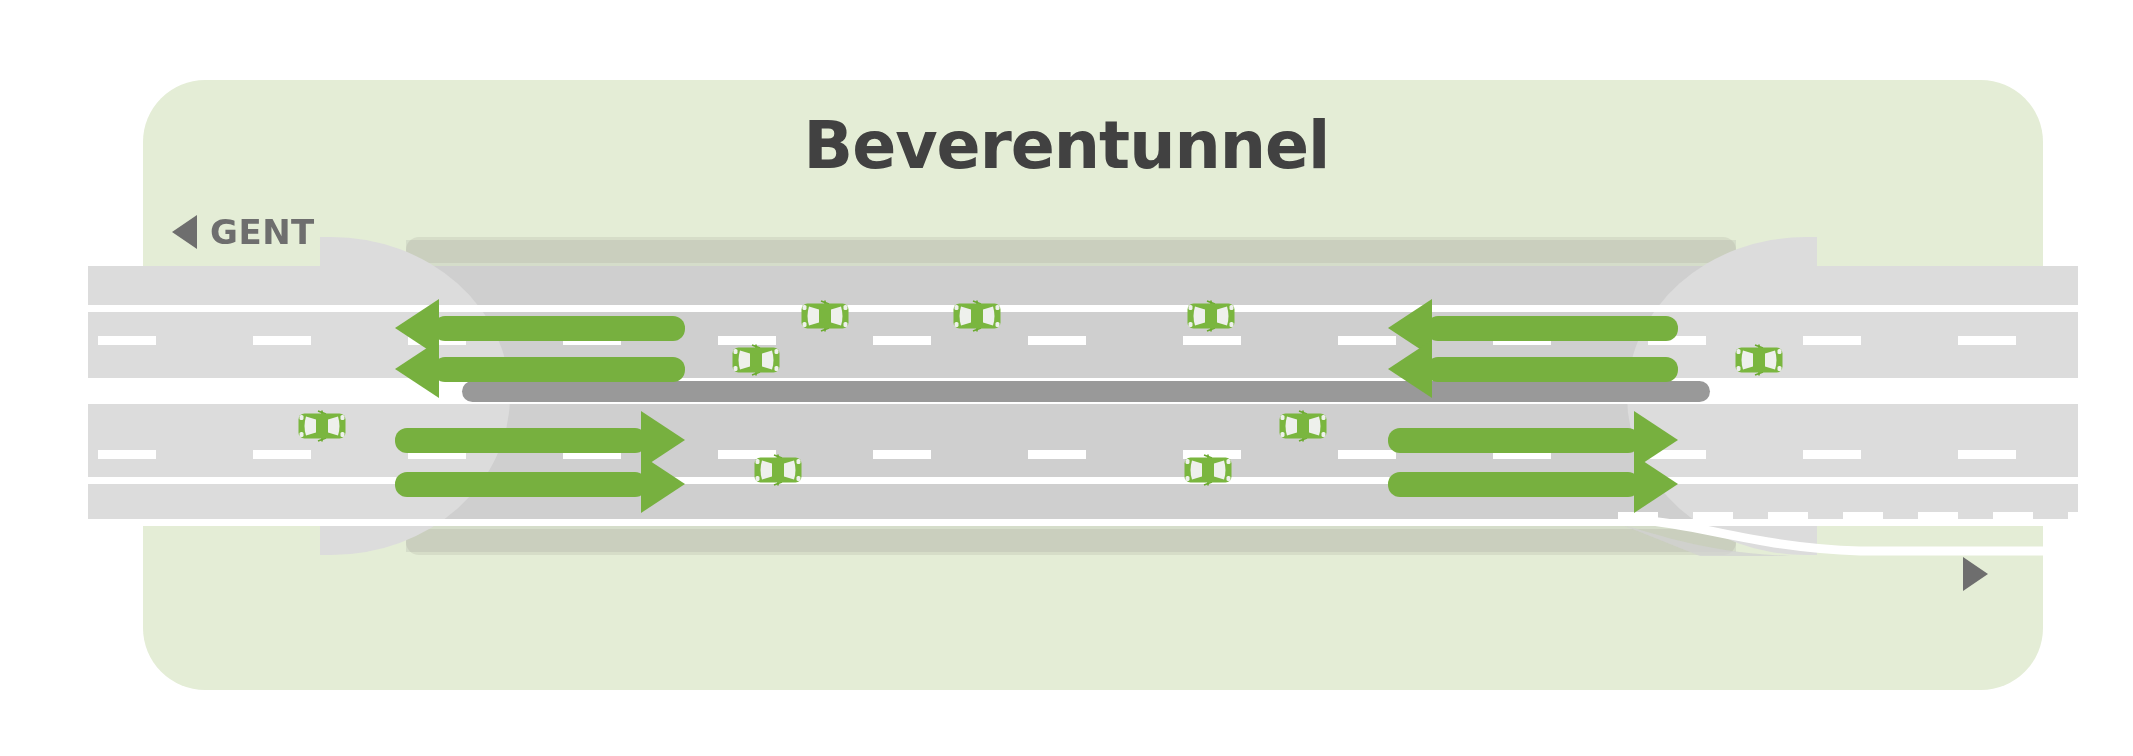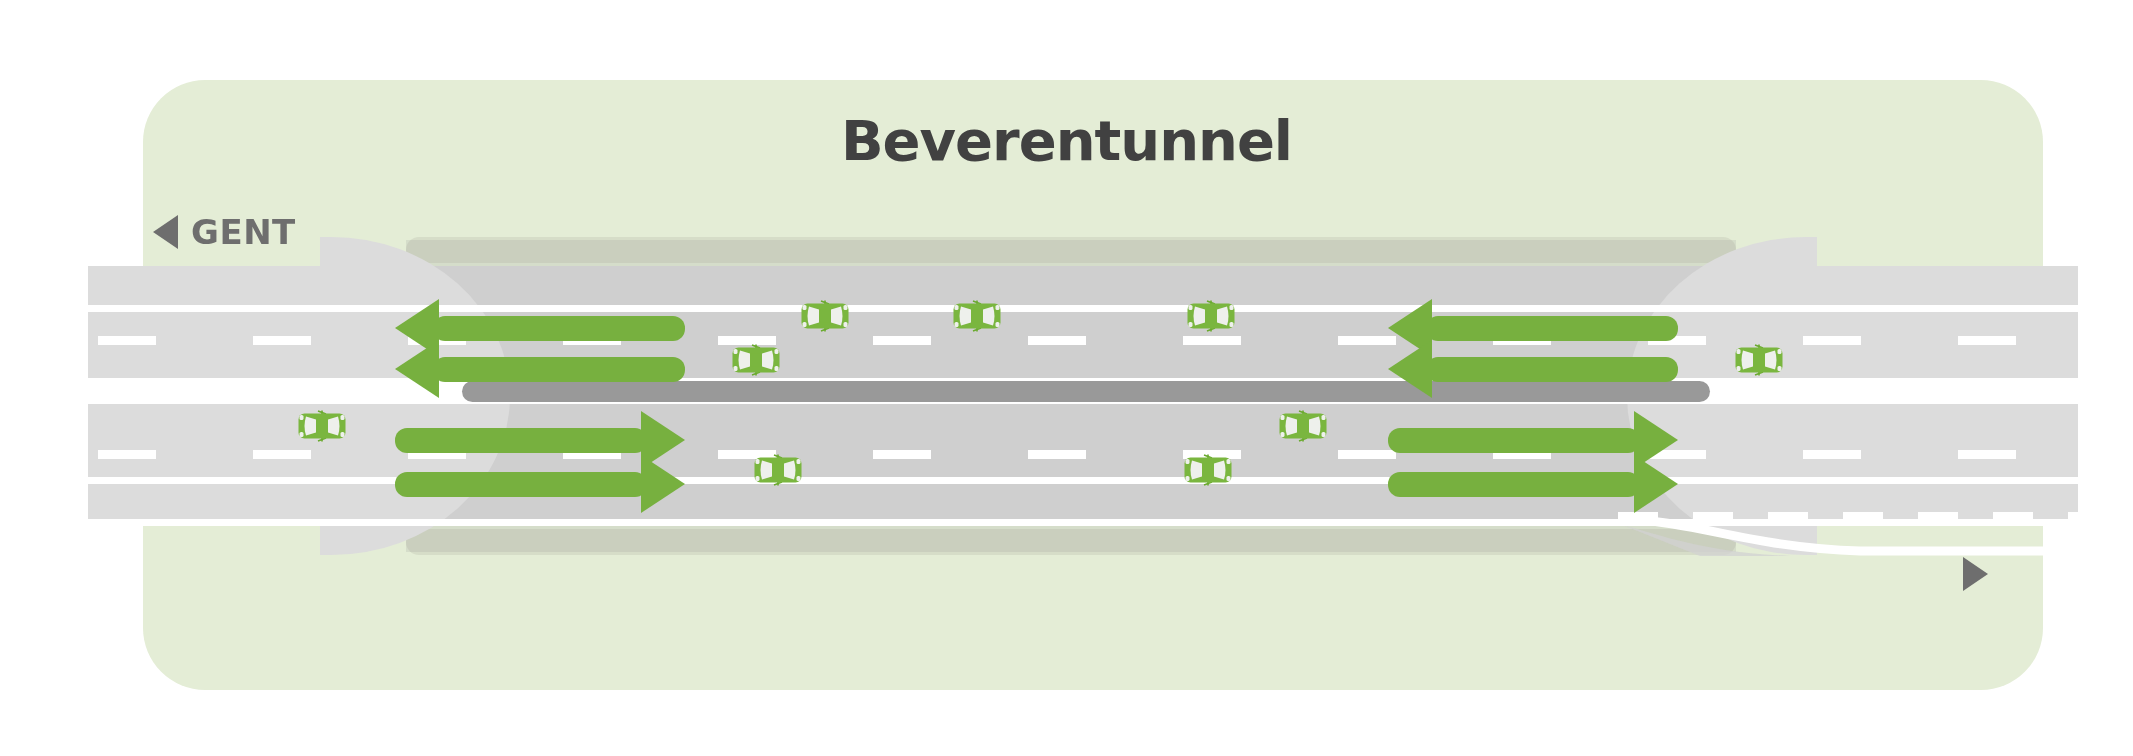--- a/index.html
+++ b/index.html
@@ -18,36 +18,36 @@
     width:1900px;height:610px;
     background:#e4edd6;
     border-radius:62px;
   }
 
   
   .title{
     position:absolute;
     left:0;top:113px;width:2133px;
     text-align:center;
-    font-size:56px;
+    font-size:65px;
     font-weight:bold;
     color:#414141;
     letter-spacing:-1px;
     line-height:1;
   }
 
   
   .dir-label{
     position:absolute;
     display:flex;align-items:center;
     font-size:34px;font-weight:bold;
     color:#6e6e6e;
     letter-spacing:0.5px;
   }
-  #dir-gent{left:153px;top:212px;}
+  #dir-gent{left:172px;top:212px;}
   #dir-nederland{right:145px;top:557px;}
   .tri{width:0;height:0;}
   .tri-left{
     border-top:17px solid transparent;
     border-bottom:17px solid transparent;
     border-right:25px solid #6e6e6e;
     margin-right:13px;
   }
   .tri-right{
     border-top:17px solid transparent;

